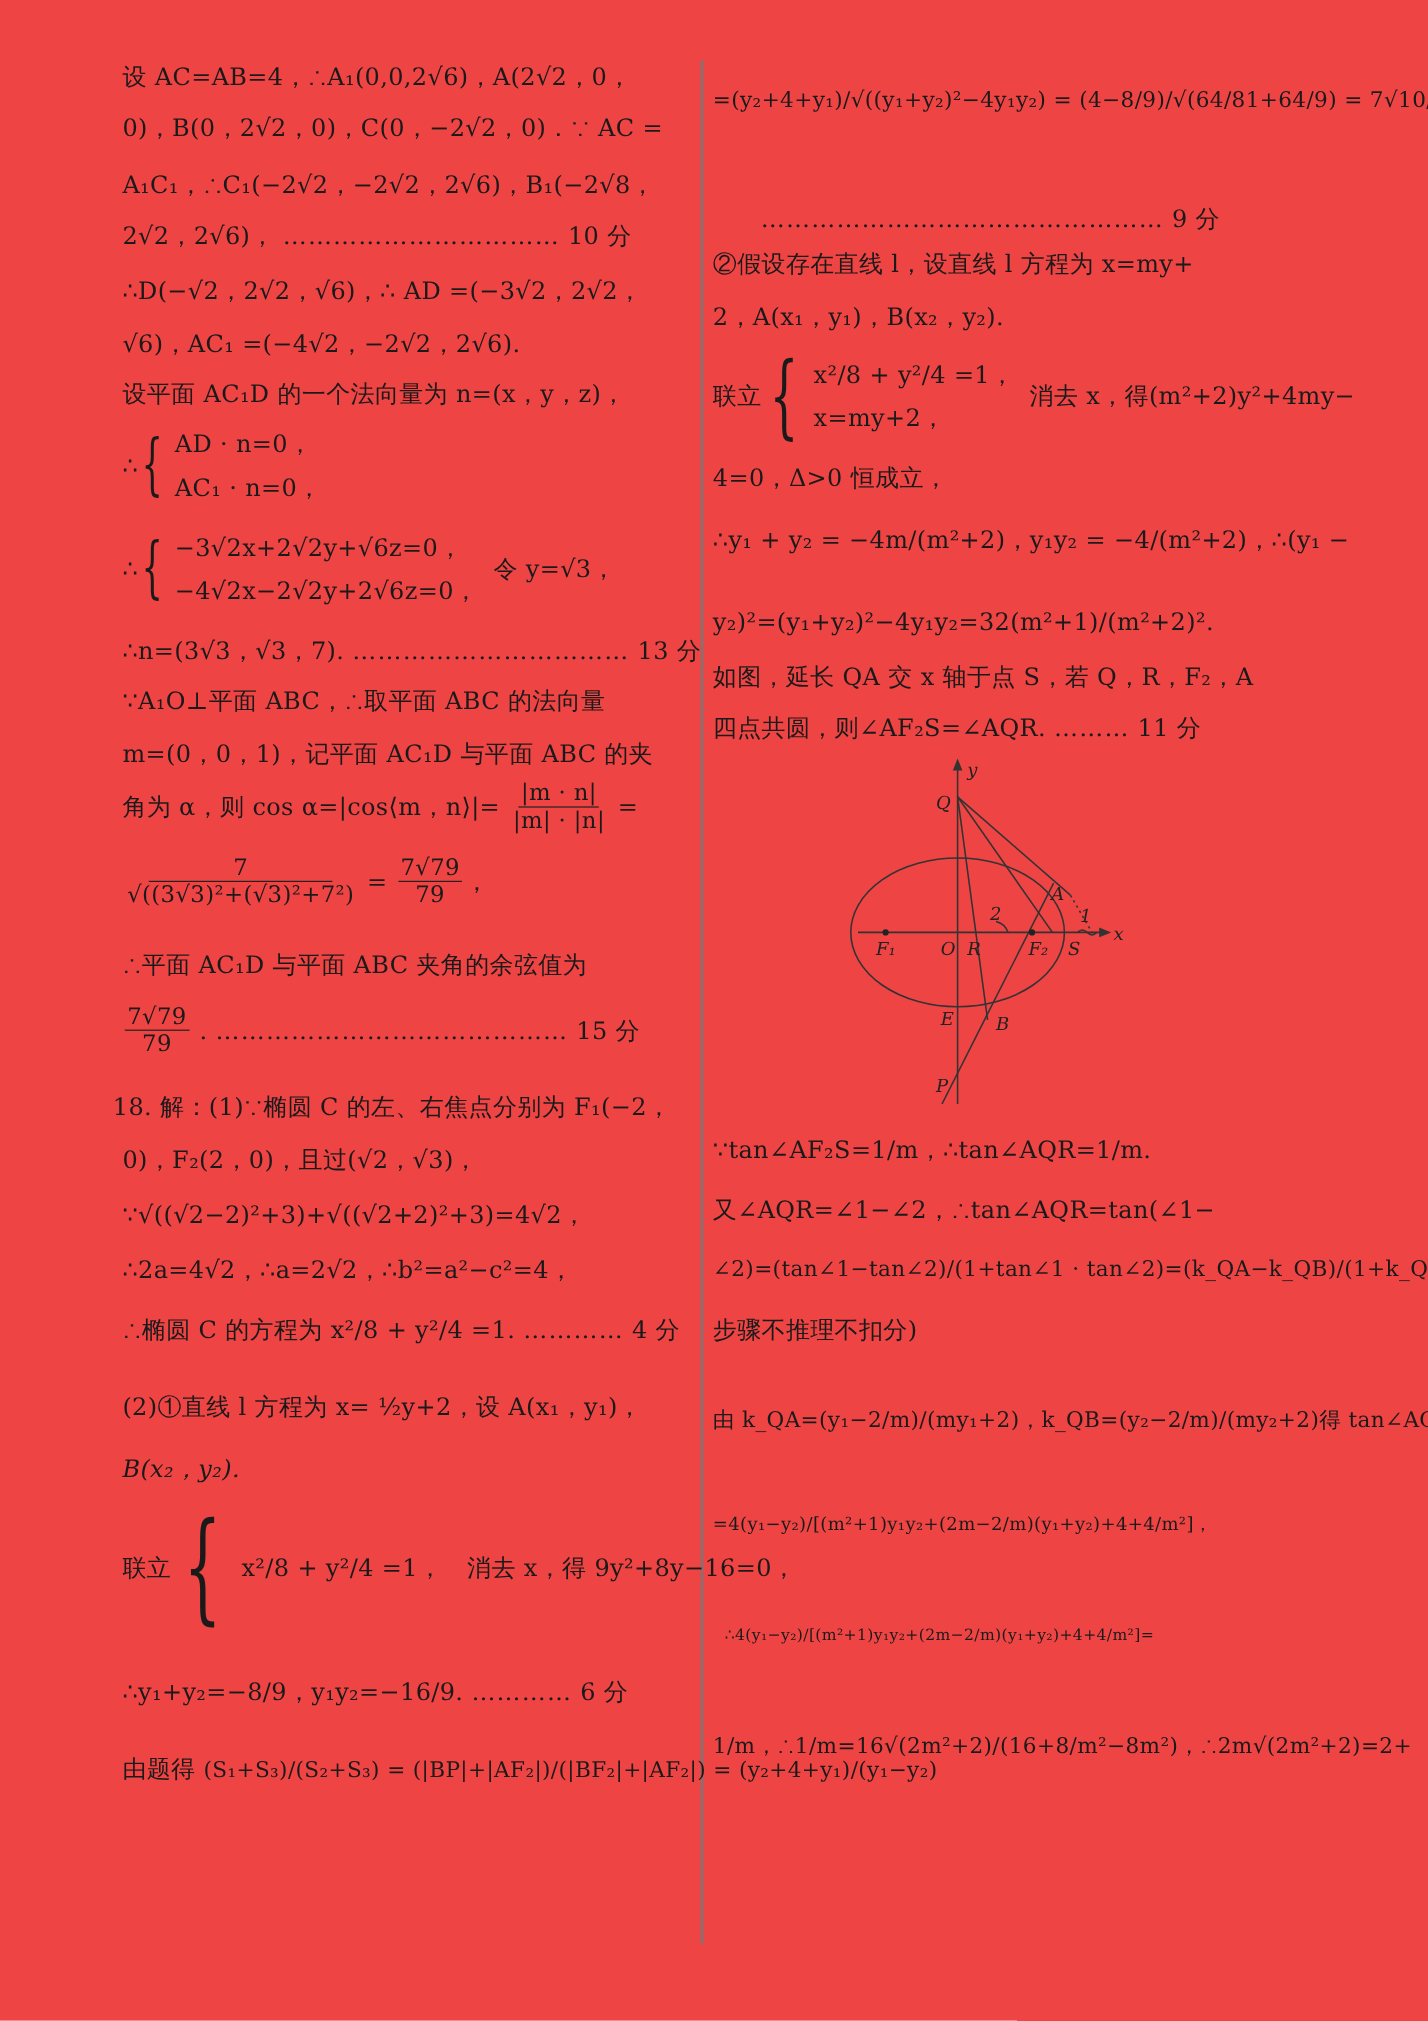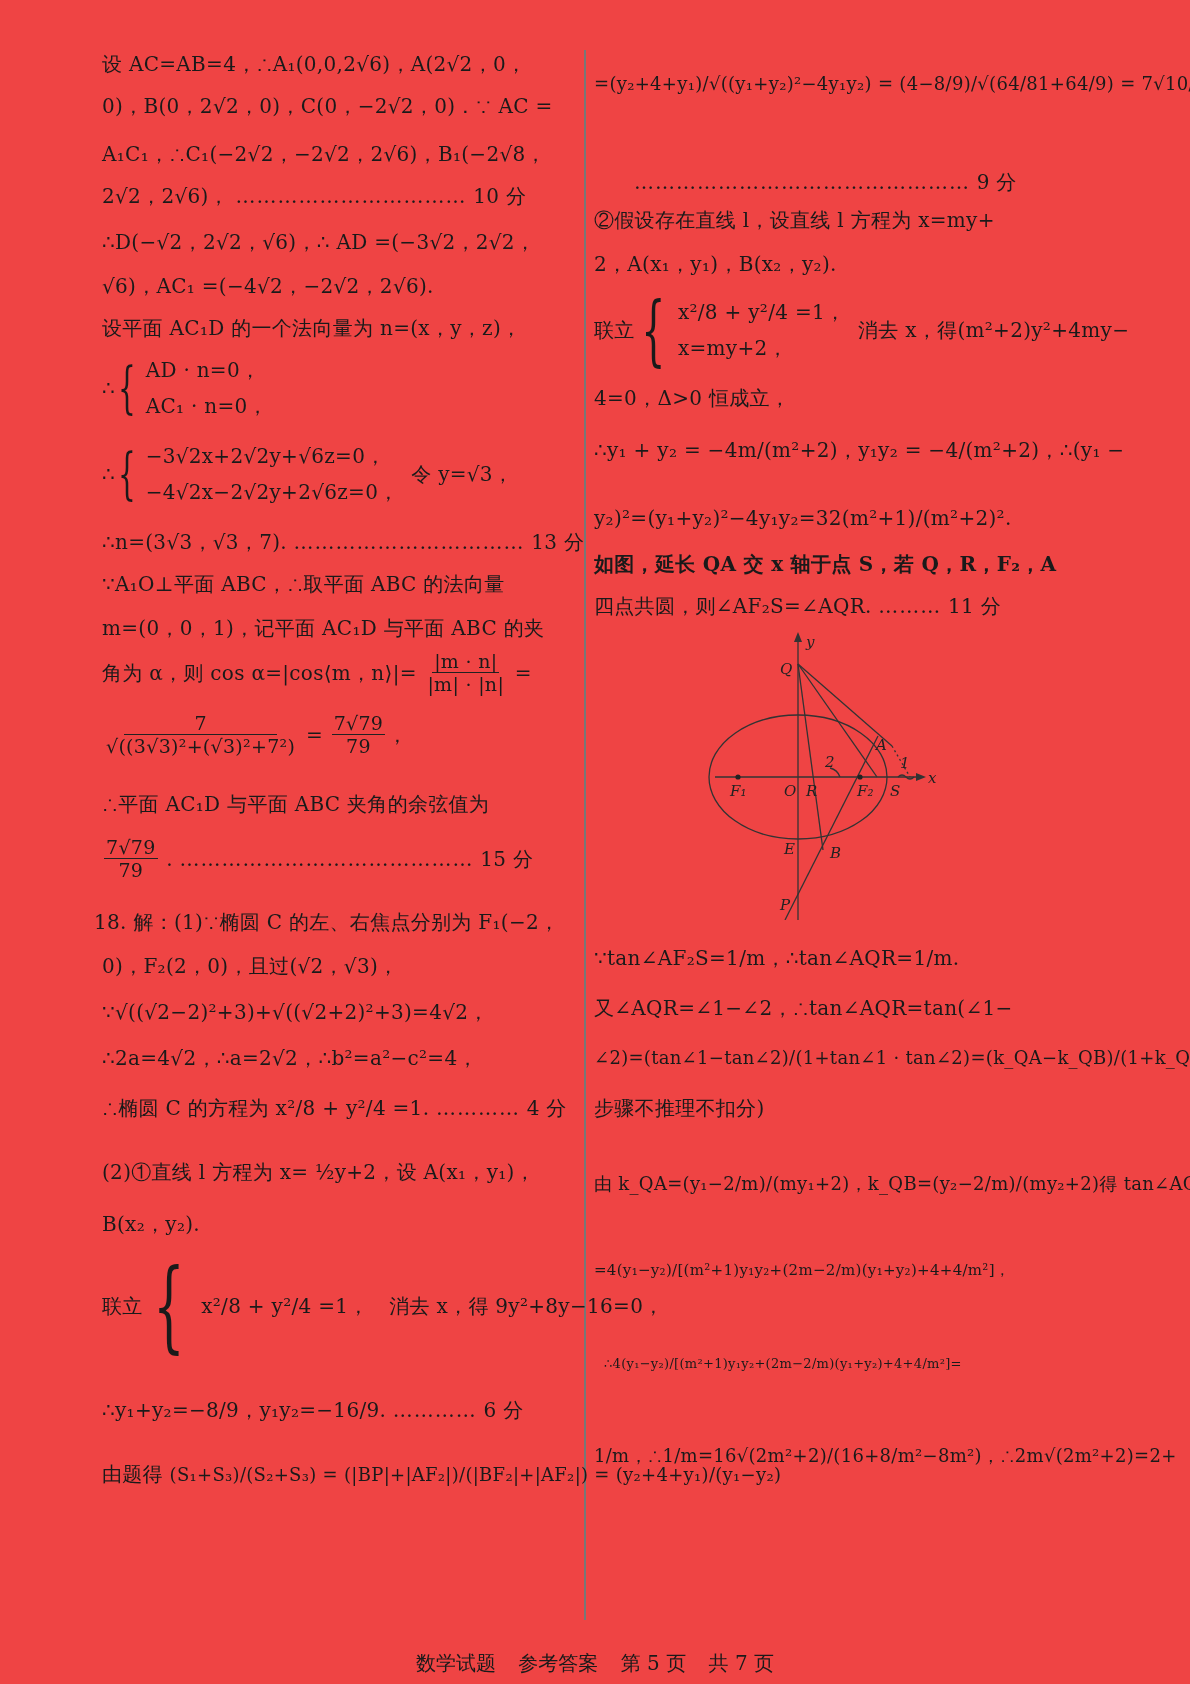--- a/index.html
+++ b/index.html
@@ -101,21 +101,21 @@
     <div class="ln" style="left:102px;top:952px;">0)，F₂(2，0)，且过(√2，√3)，</div>
     <div class="ln" style="left:102px;top:998px;">∵√((√2−2)²+3)+√((√2+2)²+3)=4√2，</div>
     <div class="ln" style="left:102px;top:1044px;">∴2a=4√2，∴a=2√2，∴b²=a²−c²=4，</div>
     <div class="ln" style="left:102px;top:1094px;">
       <span>∴椭圆 C 的方程为</span>
       <span>x²/8 + y²/4 =1.</span>
       <span class="dots">…………</span>
       <span>4 分</span>
     </div>
     <div class="ln" style="left:102px;top:1158px;">(2)①直线 l 方程为 x= ½y+2，设 A(x₁，y₁)，</div>
-    <div class="ln" style="left:102px;top:1210px;">B(x₂，y₂).</div>
+    <div class="ln" style="left:102px;top:1210px;font-style:italic;">B(x₂，y₂).</div>
     <div class="ln" style="left:102px;top:1256px;height:112px;">
       <span style="vertical-align:middle;">联立</span><span class="brace" style="font-size:100px;line-height:100px;">{</span>
       <span class="sys">
           <span style="line-height:56px;">x²/8 + y²/4 =1，</span>
         </span>
       <span style="vertical-align:middle;margin-left:14px;">消去 x，得 9y²+8y−16=0，</span>
     </div>
     <div class="ln" style="left:102px;top:1396px;">
       <span>∴y₁+y₂=−8/9，y₁y₂=−16/9.</span>
       <span class="dots">…………</span>
@@ -139,21 +139,21 @@
       <span style="vertical-align:middle;">联立</span><span class="brace" style="font-size:76px;line-height:76px;">{</span>
       <span class="sys">
           <span>x²/8 + y²/4 =1，</span>
           <span>x=my+2，</span>
         </span>
       <span style="vertical-align:middle;margin-left:6px;">消去 x，得(m²+2)y²+4my−</span>
     </div>
     <div class="ln" style="left:594px;top:384px;">4=0，Δ&gt;0 恒成立，</div>
     <div class="ln" style="left:594px;top:436px;">∴y₁ + y₂ = −4m/(m²+2)，y₁y₂ = −4/(m²+2)，∴(y₁ −</div>
     <div class="ln" style="left:594px;top:504px;">y₂)²=(y₁+y₂)²−4y₁y₂=32(m²+1)/(m²+2)².</div>
-    <div class="ln" style="left:594px;top:550px;font-weight:bold;">如图，延长 QA 交 x 轴于点 S，若 Q，R，F₂，A</div>
+    <div class="ln" style="left:594px;top:550px;">如图，延长 QA 交 x 轴于点 S，若 Q，R，F₂，A</div>
     <div class="ln" style="left:594px;top:592px;">
       <span>四点共圆，则∠AF₂S=∠AQR.</span>
       <span class="dots">………</span>
       <span>11 分</span>
     </div>
 
     <svg style="position:absolute;left:700px;top:630px;" width="300" height="290" viewBox="0 0 300 290">
       <g stroke="#333" stroke-width="1.3" fill="none">
 
         <line x1="15" y1="147" x2="220" y2="147"></line>
@@ -195,19 +195,13 @@
     <div class="ln" style="left:594px;top:944px;">∵tan∠AF₂S=1/m，∴tan∠AQR=1/m.</div>
     <div class="ln" style="left:594px;top:994px;">又∠AQR=∠1−∠2，∴tan∠AQR=tan(∠1−</div>
     <div class="ln" style="left:594px;top:1044px;font-size:18px;">∠2)=(tan∠1−tan∠2)/(1+tan∠1 · tan∠2)=(k_QA−k_QB)/(1+k_QA · k_QB).(此</div>
     <div class="ln" style="left:594px;top:1094px;">步骤不推理不扣分)</div>
     <div class="ln" style="left:594px;top:1170px;font-size:18px;">由 k_QA=(y₁−2/m)/(my₁+2)，k_QB=(y₂−2/m)/(my₂+2)得 tan∠AQR</div>
     <div class="ln" style="left:594px;top:1256px;font-size:15px;">=4(y₁−y₂)/[(m²+1)y₁y₂+(2m−2/m)(y₁+y₂)+4+4/m²]，</div>
     <div class="ln" style="left:604px;top:1350px;font-size:13px;">∴4(y₁−y₂)/[(m²+1)y₁y₂+(2m−2/m)(y₁+y₂)+4+4/m²]=</div>
     <div class="ln" style="left:594px;top:1442px;font-size:18px;">1/m，∴1/m=16√(2m²+2)/(16+8/m²−8m²)，∴2m√(2m²+2)=2+</div>
   </div>
 
-  <div class="footer">
-    <span>数学试题</span>
-    <span>参考答案</span>
-    <span>第 5 页</span>
-    <span>共 7 页</span>
-  </div>
 </div>
 
 </body></html>

